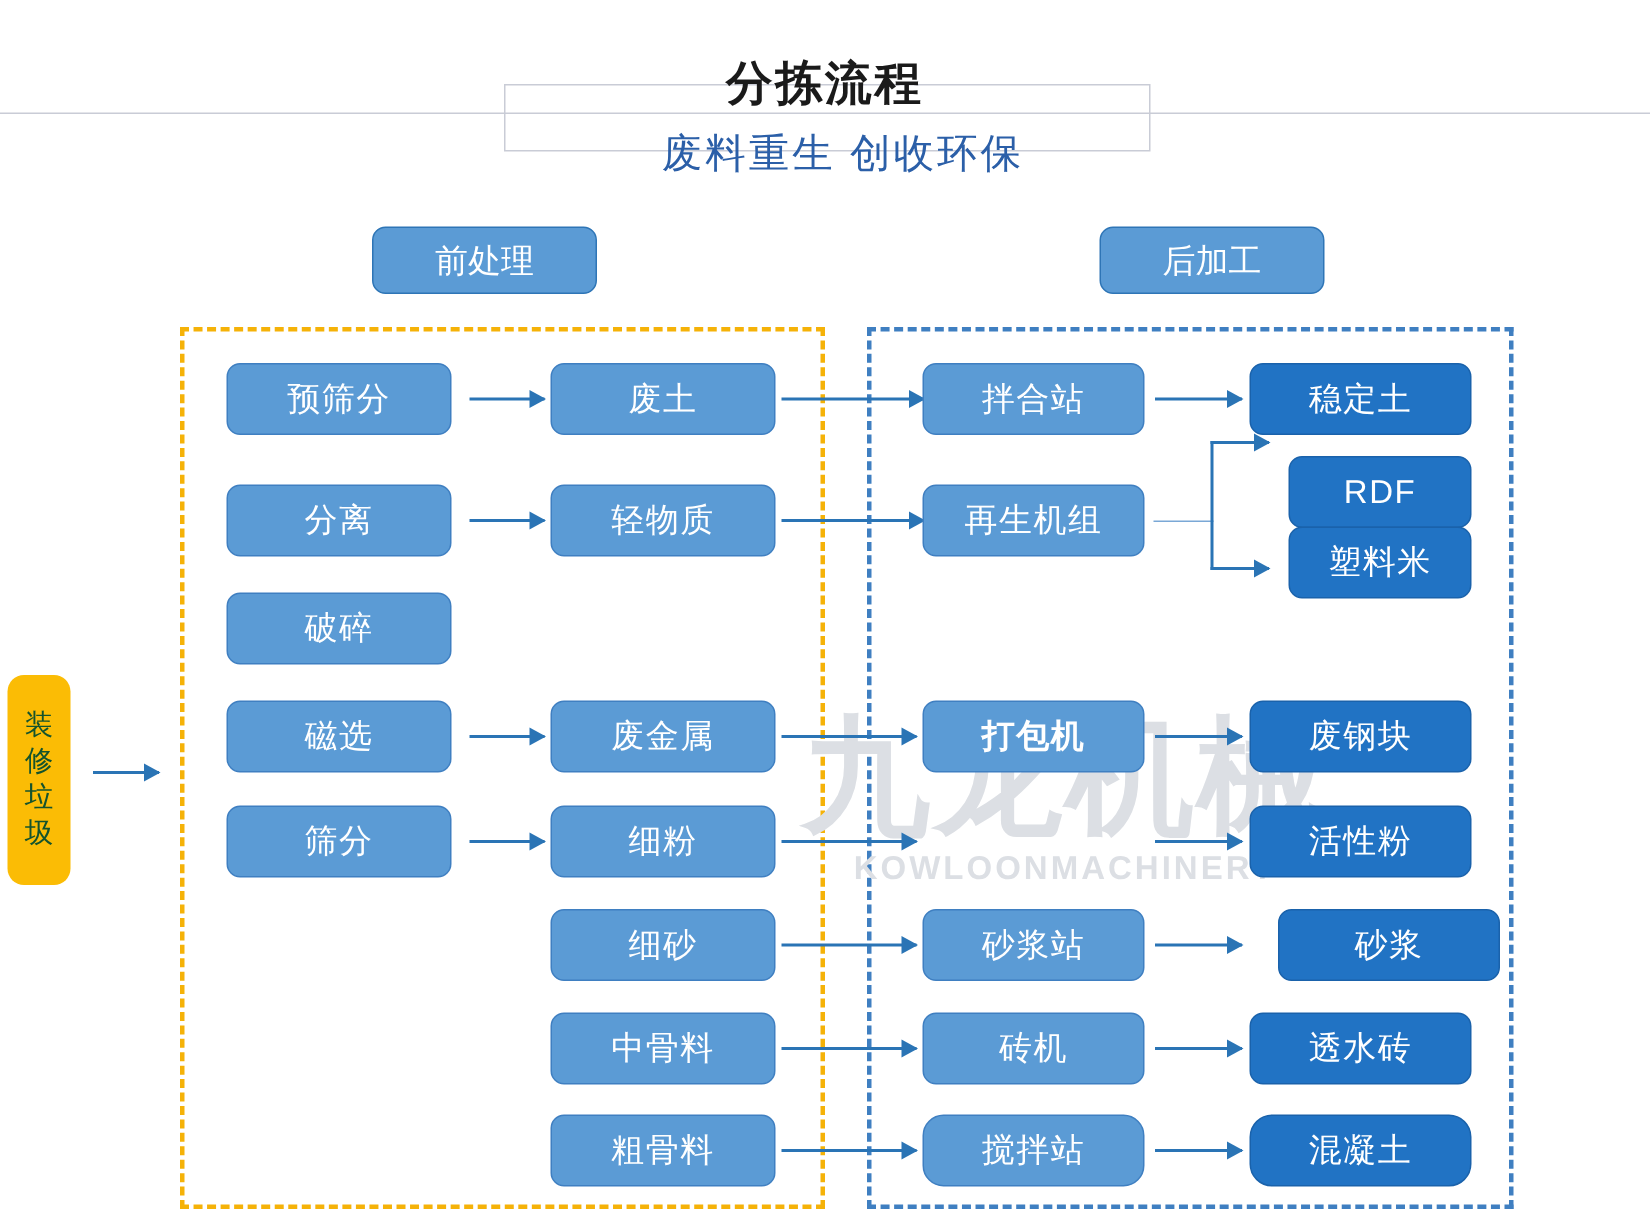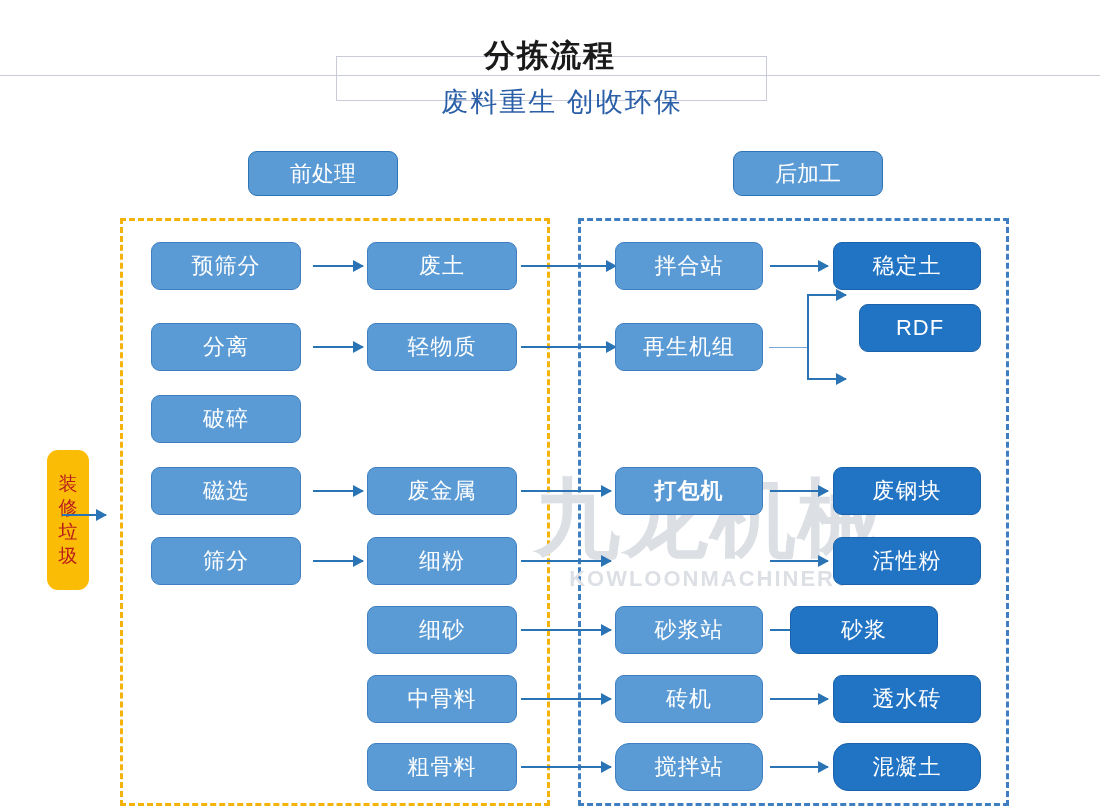--- a/index.html
+++ b/index.html
@@ -86,28 +86,27 @@
     font-size:22px;font-weight:bold;color:#dcdfe4;
     letter-spacing:2px;
     white-space:nowrap;
   }
 
   
   .input-box{
     position:absolute;left:5px;top:450px;width:42px;height:140px;
     background:#fbbc05;
     border-radius:11px;
-    color:#b91c1c;
+    color:#14532d;
     font-size:19px;
     line-height:24px;
     display:flex;align-items:center;justify-content:center;
     text-align:center;
     box-sizing:border-box;
     padding:6px 0;
-    margin-left:42px;
   }
   .input-box span{
     display:block;
     width:22px;
     word-break:break-all;
     white-space:pre-wrap;
   }
 
   
   .node{
@@ -191,20 +190,21 @@
   <div class="arrow" style="left:313px;top:346px;width:50px;"></div>
   <div class="node proc w150" style="left:367px;top:323px;">轻物质</div>
   <div class="arrow" style="left:521px;top:346px;width:95px;"></div>
   <div class="node proc w148" style="left:615px;top:323px;">再生机组</div>
 
   <div class="line-thin" style="left:769px;top:347px;width:40px;"></div>
   <div class="vline" style="left:807px;top:294px;height:86px;"></div>
   <div class="arrow" style="left:807px;top:294px;width:39px;"></div>
   <div class="arrow" style="left:807px;top:378px;width:39px;"></div>
   <div class="node out" style="left:859px;top:304px;width:122px;">RDF</div>
+  <div class="node out" style="left:859px;top:351px;width:122px;">塑料米</div>
 
   <div class="node proc w150" style="left:151px;top:395px;">破碎</div>
 
   <div class="node proc w150" style="left:151px;top:467px;">磁选</div>
   <div class="arrow" style="left:313px;top:490px;width:50px;"></div>
   <div class="node proc w150" style="left:367px;top:467px;">废金属</div>
   <div class="arrow" style="left:521px;top:490px;width:90px;"></div>
   <div class="node proc w148" style="left:615px;top:467px;font-weight:bold;">打包机</div>
   <div class="arrow" style="left:770px;top:490px;width:58px;"></div>
   <div class="node out w148" style="left:833px;top:467px;">废钢块</div>
@@ -213,21 +213,21 @@
   <div class="arrow" style="left:313px;top:560px;width:50px;"></div>
   <div class="node proc w150" style="left:367px;top:537px;">细粉</div>
   <div class="arrow" style="left:521px;top:560px;width:90px;"></div>
   <div class="arrow" style="left:770px;top:560px;width:58px;"></div>
   <div class="node out w148" style="left:833px;top:537px;">活性粉</div>
 
   <div class="node proc w150" style="left:367px;top:606px;">细砂</div>
   <div class="arrow" style="left:521px;top:629px;width:90px;"></div>
   <div class="node proc w148" style="left:615px;top:606px;">砂浆站</div>
   <div class="arrow" style="left:770px;top:629px;width:58px;"></div>
-  <div class="node out w148" style="left:790px;top:606px;">砂浆</div>
+  <div class="node out w148" style="left:852px;top:606px;">砂浆</div>
 
   <div class="node proc w150" style="left:367px;top:675px;">中骨料</div>
   <div class="arrow" style="left:521px;top:698px;width:90px;"></div>
   <div class="node proc w148" style="left:615px;top:675px;">砖机</div>
   <div class="arrow" style="left:770px;top:698px;width:58px;"></div>
   <div class="node out w148" style="left:833px;top:675px;">透水砖</div>
 
   <div class="node proc w150" style="left:367px;top:743px;">粗骨料</div>
   <div class="arrow" style="left:521px;top:766px;width:90px;"></div>
   <div class="node proc w148" style="left:615px;top:743px;border-radius:14px;">搅拌站</div>

